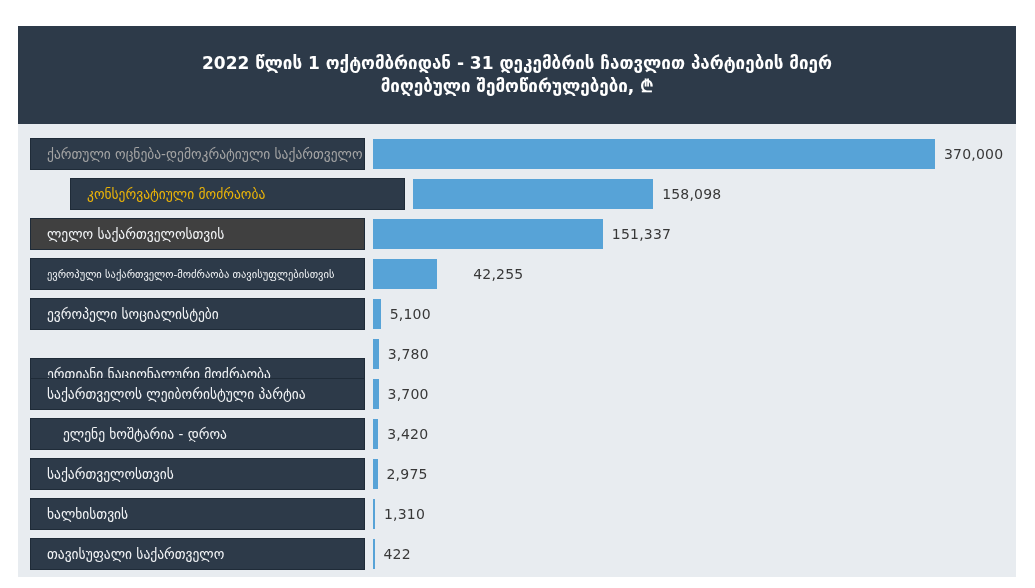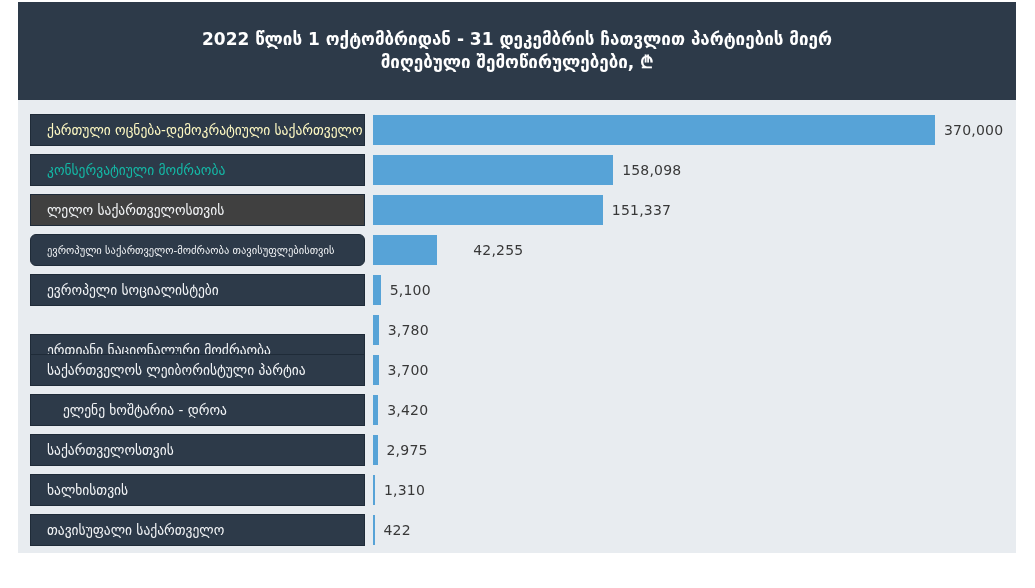--- a/index.html
+++ b/index.html
@@ -7,21 +7,21 @@
     padding: 0;
     background: #ffffff;
     width: 1035px;
     height: 588px;
     font-family: "DejaVu Sans", sans-serif;
     overflow: hidden;
   }
   .card {
     position: absolute;
     left: 18px;
-    top: 2px;
+    top: 26px;
     width: 998px;
     height: 551px;
   }
   .chart-header {
     height: 98px;
     display: flex;
     flex-direction: column;
     justify-content: center;
     align-items: center;
     text-align: center;
@@ -49,21 +49,20 @@
     flex-shrink: 0;
     display: flex;
     align-items: center;
     padding: 0 10px 0 16px;
     font-size: 13.5px;
     white-space: nowrap;
     overflow: hidden;
   }
   .cat.small {
     font-size: 10.5px;
-    border-radius: 6px;
   }
   .bar {
     height: 30px;
     margin-left: 8px;
     flex-shrink: 0;
   }
   .val {
     margin-left: 9px;
     font-size: 14px;
     font-weight: 500;
@@ -77,26 +76,26 @@
 <div class="card">
   <div class="chart-header" style="background: rgb(45, 58, 73);">
     <div class="chart-title" style="color: rgb(255, 255, 255);">
       <span>2022 წლის 1 ოქტომბრიდან - 31 დეკემბრის ჩათვლით პარტიების მიერ</span><br>
       <span>მიღებული შემოწირულებები, ₾</span>
     </div>
   </div>
   <div class="chart-body" style="background: rgb(232, 236, 240);">
     <div id="rows">
         <div class="row">
-          <div class="cat" style="background: rgb(45, 58, 73); border: 1px solid rgb(31, 43, 56); color: #fef9c3;">ქართული ოცნება-დემოკრატიული საქართველო</div>
+          <div class="cat" style="background: rgb(45, 58, 73); border: 1px solid rgb(31, 43, 56); color: #a3a3a3;">ქართული ოცნება-დემოკრატიული საქართველო</div>
           <div class="bar" style="background: rgb(87, 163, 215); width: 562px;"></div>
           <div class="val" style="color: rgb(56, 56, 56);">370,000</div>
         </div>
         <div class="row">
-          <div class="cat" style="background: rgb(45, 58, 73); border: 1px solid rgb(31, 43, 56); color: #14b8a6;">კონსერვატიული მოძრაობა</div>
+          <div class="cat" style="background: rgb(45, 58, 73); border: 1px solid rgb(31, 43, 56); color: #eab308; margin-left: 40px;">კონსერვატიული მოძრაობა</div>
           <div class="bar" style="background: rgb(87, 163, 215); width: 240.138px;"></div>
           <div class="val" style="color: rgb(56, 56, 56);">158,098</div>
         </div>
         <div class="row">
           <div class="cat" style="background: #404040; border: 1px solid rgb(31, 43, 56); color: rgb(242, 244, 246);">ლელო საქართველოსთვის</div>
           <div class="bar" style="background: rgb(87, 163, 215); width: 229.869px;"></div>
           <div class="val" style="color: rgb(56, 56, 56);">151,337</div>
         </div>
         <div class="row">
           <div class="cat small" style="background: rgb(45, 58, 73); border: 1px solid rgb(31, 43, 56); color: rgb(242, 244, 246);">ევროპული საქართველო-მოძრაობა თავისუფლებისთვის</div>

